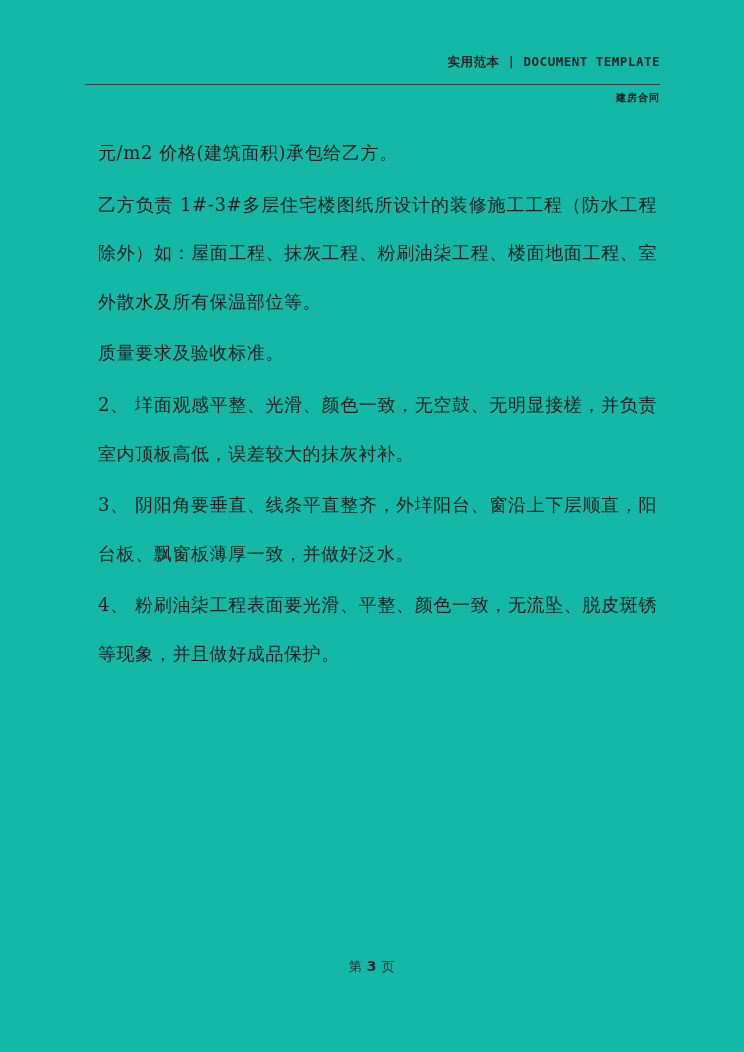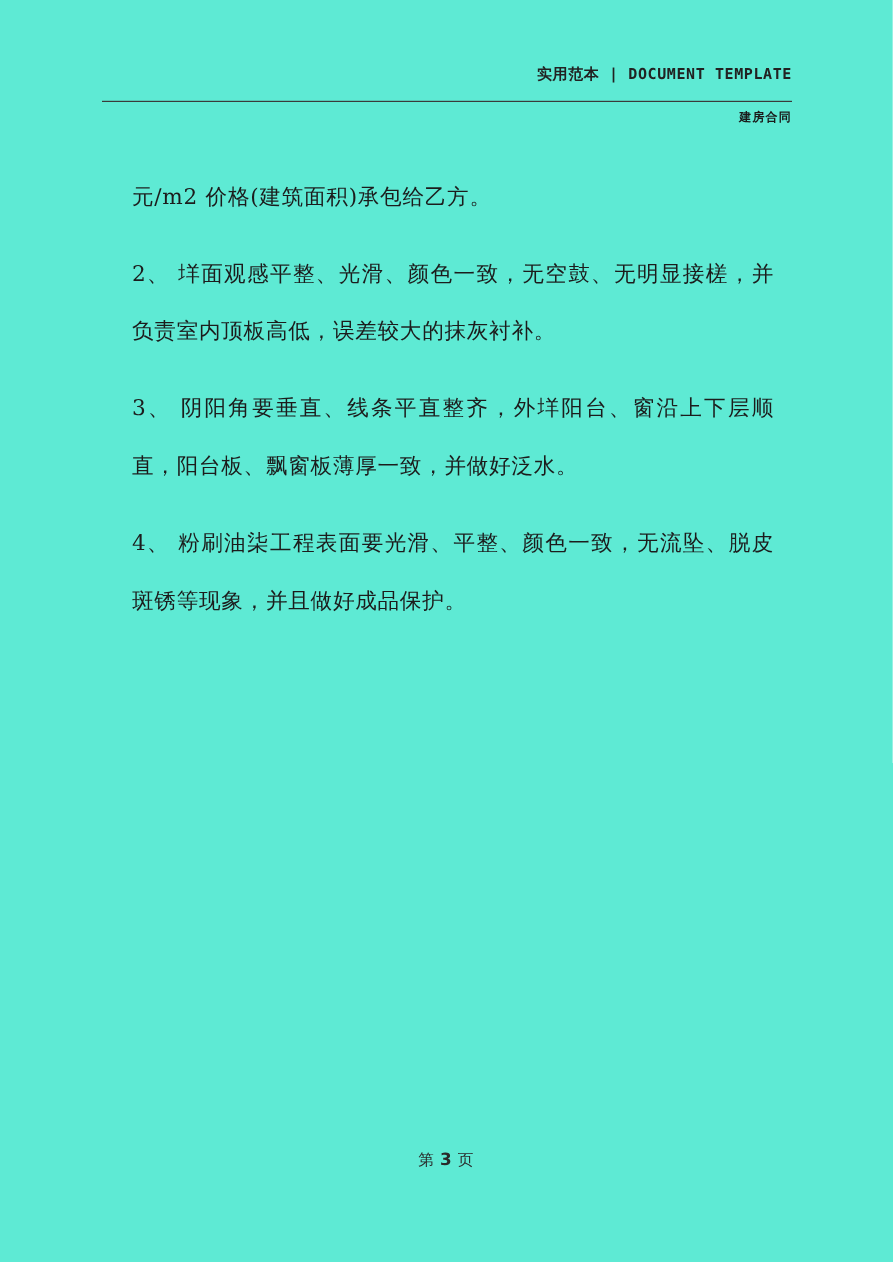--- a/index.html
+++ b/index.html
@@ -4,21 +4,21 @@
 <style>
   html, body {
     margin: 0;
     padding: 0;
     background: #ffffff;
   }
   .page {
     position: relative;
     width: 744px;
     height: 1052px;
-    background: #5eead4;
+    background: #14b8a6;
     overflow: hidden;
     font-family: "DejaVu Serif", "Liberation Serif", serif;
     color: #1f1f1f;
   }
   .header-brand {
     position: absolute;
     top: 54px;
     right: 84px;
     font-family: "DejaVu Sans Mono", "Liberation Mono", monospace;
     font-size: 12.5px;
@@ -45,21 +45,21 @@
     color: #1a1a1a;
     white-space: nowrap;
   }
   .document-body {
     position: absolute;
     top: 126px;
     left: 95px;
     width: 565px;
   }
   .document-body p {
-    margin: 15px;
+    margin: 3px;
     font-size: 18px;
     line-height: 48.6px;
     letter-spacing: 0.6px;
     text-align: justify;
     text-justify: inter-ideograph;
     color: #1c1c1c;
   }
   .footer {
     position: absolute;
     top: 958px;
@@ -83,20 +83,22 @@
 <div class="page">
 
   <div class="header-brand">实用范本 | DOCUMENT TEMPLATE</div>
 
   <div class="header-divider"></div>
 
   <div class="doc-subtitle">建房合同</div>
 
   <div class="document-body">
     <p>元/m2 价格(建筑面积)承包给乙方。</p>
+    <p>乙方负责 1#-3#多层住宅楼图纸所设计的装修施工工程（防水工程除外）如：屋面工程、抹灰工程、粉刷油柒工程、楼面地面工程、室外散水及所有保温部位等。</p>
+    <p>质量要求及验收标准。</p>
     <p>2、  垟面观感平整、光滑、颜色一致，无空鼓、无明显接槎，并负责室内顶板高低，误差较大的抹灰衬补。</p>
     <p>3、  阴阳角要垂直、线条平直整齐，外垟阳台、窗沿上下层顺直，阳台板、飘窗板薄厚一致，并做好泛水。</p>
     <p>4、  粉刷油柒工程表面要光滑、平整、颜色一致，无流坠、脱皮斑锈等现象，并且做好成品保护。</p>
   </div>
 
   <div class="footer">
     <span>第</span><span class="page-number">3</span><span>页</span>
   </div>
 
 </div>

